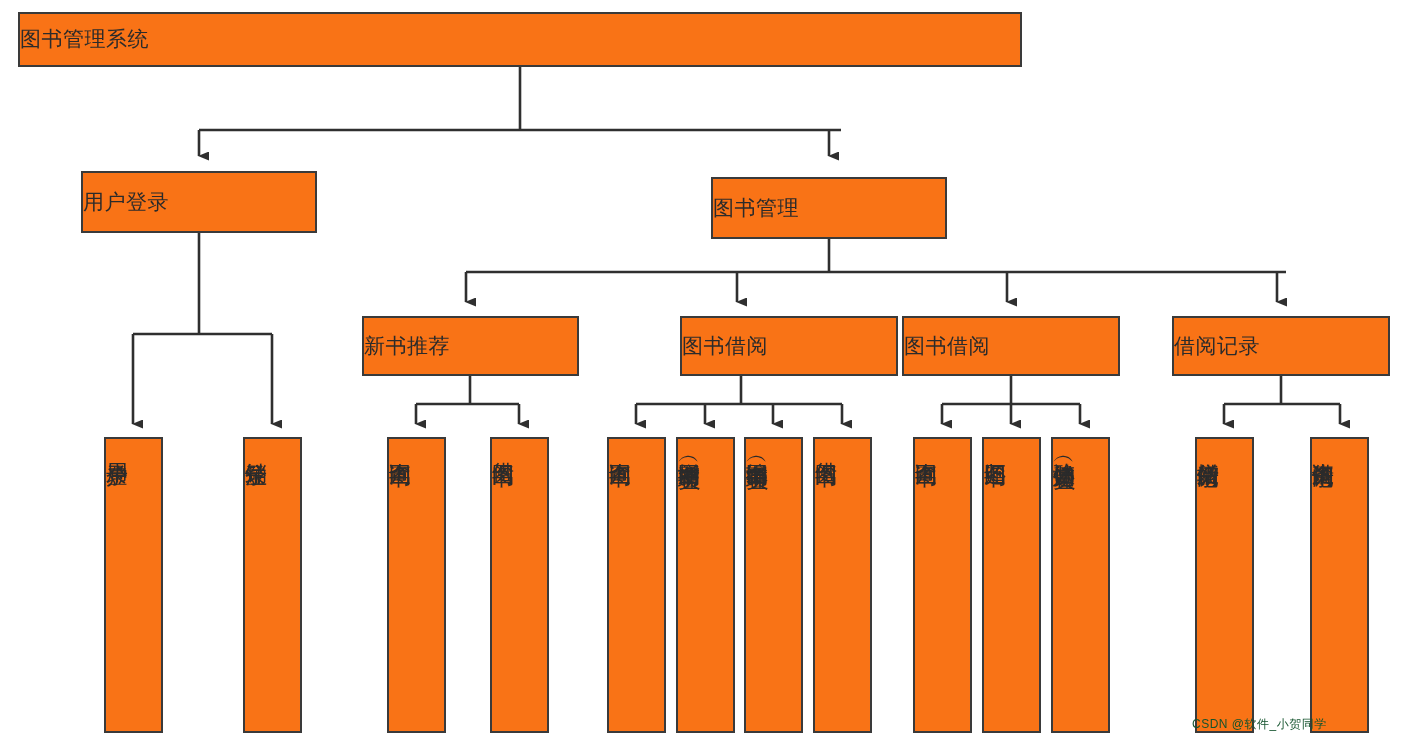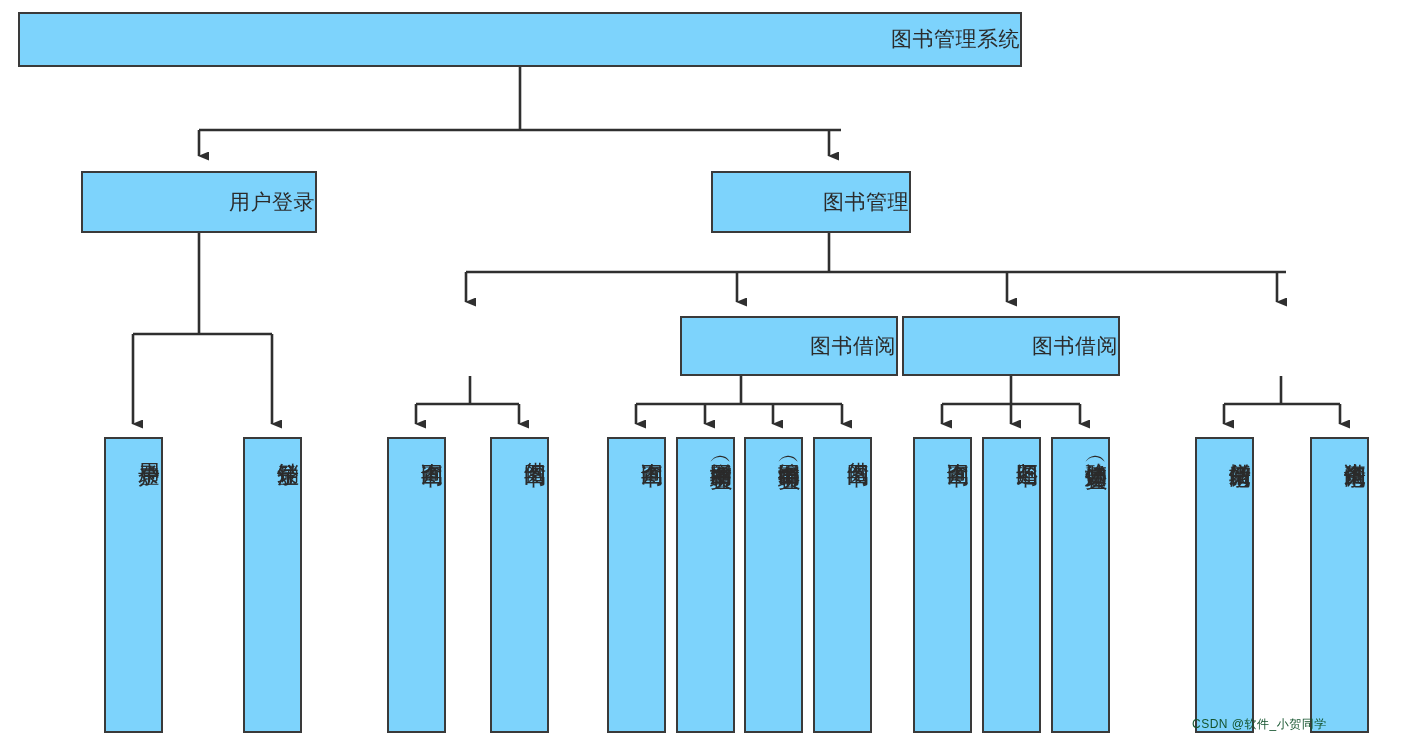--- a/index.html
+++ b/index.html
@@ -20,27 +20,26 @@
   #edges {
     position: absolute;
     left: 0;
     top: 0;
     width: 1405px;
     height: 747px;
   }
   .node {
     position: absolute;
     box-sizing: border-box;
-    background: #7dd3fc;
+    background: #f97316;
     border: 2px solid #3a3a3a;
     display: flex;
     align-items: center;
-    justify-content: flex-end;
+    justify-content: flex-start;
     color: #2b2b2b;
-    padding-left: 36px;
   }
   .node .label {
     display: block;
     text-align: center;
     line-height: 1.18;
     letter-spacing: 0.5px;
   }
   .node.horiz .label {
     font-size: 21px;
   }
@@ -119,29 +118,35 @@
     </g>
   </svg>
 
   <div class="node horiz" style="left:18px; top:12px; width:1004px; height:55px;">
     <span class="label">图书管理系统</span>
   </div>
 
   <div class="node horiz" style="left:81px; top:171px; width:236px; height:62px;">
     <span class="label">用户登录</span>
   </div>
-  <div class="node horiz" style="left:711px; top:171px; width:200px; height:62px;">
+  <div class="node horiz" style="left:711px; top:177px; width:236px; height:62px;">
     <span class="label">图书管理</span>
   </div>
 
+  <div class="node horiz" style="left:362px; top:316px; width:217px; height:60px;">
+    <span class="label">新书推荐</span>
+  </div>
   <div class="node horiz" style="left:632px; top:316px; width:218px; height:60px;margin-left:48px;">
     <span class="label">图书借阅</span>
   </div>
   <div class="node horiz" style="left:902px; top:316px; width:218px; height:60px;">
     <span class="label">图书借阅</span>
+  </div>
+  <div class="node horiz" style="left:1172px; top:316px; width:218px; height:60px;">
+    <span class="label">借阅记录</span>
   </div>
 
   <div class="node vert" style="left:104px; top:437px; width:59px; height:296px;">
     <span class="label">用户登录</span>
   </div>
   <div class="node vert" style="left:243px; top:437px; width:59px; height:296px;">
     <span class="label">注销登录</span>
   </div>
 
   <div class="node vert" style="left:387px; top:437px; width:59px; height:296px;">

